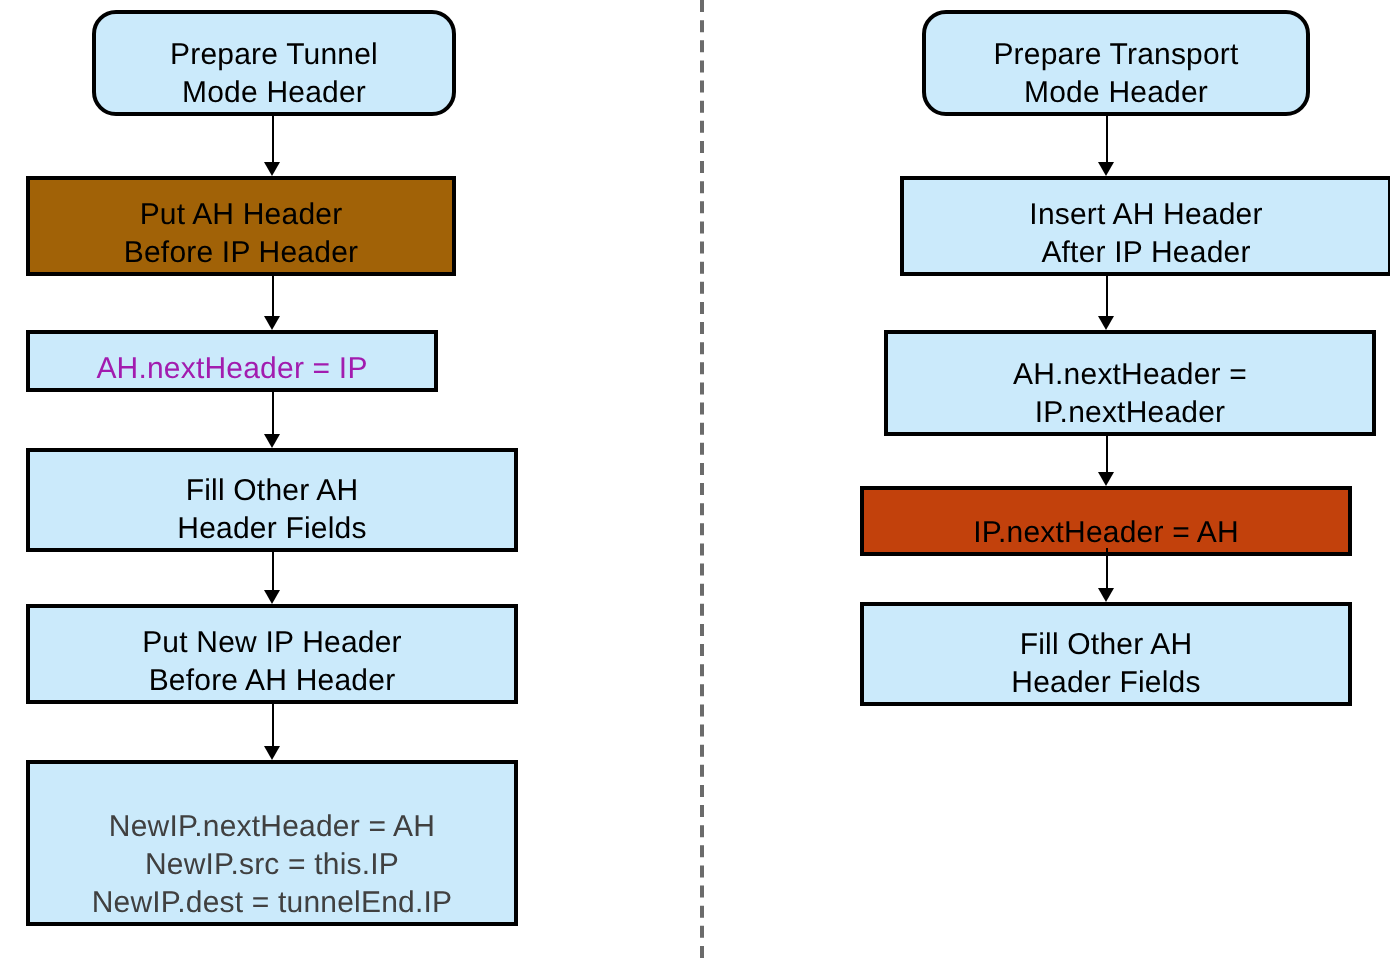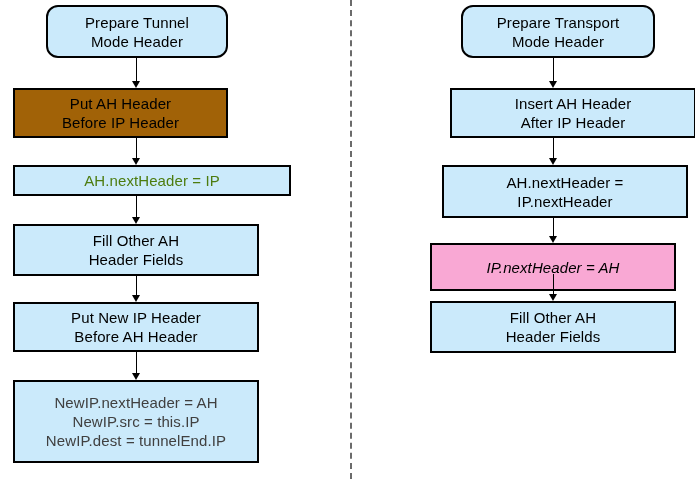--- a/index.html
+++ b/index.html
@@ -24,21 +24,21 @@
     width: 0;
     height: 479px;
     border-left: 2px dashed #6b6b6b;
   }
   .node {
     position: absolute;
     box-sizing: border-box;
     background: #cbeafb;
     border: 2px solid #000000;
     display: flex;
-    align-items: center;
+    align-items: flex-end;
     justify-content: center;
     text-align: center;
     color: #000000;
     font-size: 15px;
     line-height: 19px;
     letter-spacing: 0.1px;
   }
   .node.rounded {
     border-radius: 12px;
   }
@@ -76,21 +76,21 @@
           <span>Prepare Tunnel</span>
           <span>Mode Header</span>
         </div>
       </div>
       <div class="node" style="left: 13px; top: 88px; width: 215px; height: 50px; background: #a16207; border-color: rgb(0, 0, 0); color: rgb(0, 0, 0);">
         <div class="lines">
           <span>Put AH Header</span>
           <span>Before IP Header</span>
         </div>
       </div>
-      <div class="node" style="left: 13px; top: 165px; width: 278px; height: 31px; background: rgb(203, 234, 251); border-color: rgb(0, 0, 0); color: #4d7c0f;">
+      <div class="node" style="left: 13px; top: 165px; width: 206px; height: 31px; background: rgb(203, 234, 251); border-color: rgb(0, 0, 0); color: #a21caf;">
         <div class="lines">
           <span>AH.nextHeader = IP</span>
         </div>
       </div>
       <div class="node" style="left: 13px; top: 224px; width: 246px; height: 52px; background: rgb(203, 234, 251); border-color: rgb(0, 0, 0); color: rgb(0, 0, 0);">
         <div class="lines">
           <span>Fill Other AH</span>
           <span>Header Fields</span>
         </div>
       </div>
@@ -130,21 +130,21 @@
           <span>Insert AH Header</span>
           <span>After IP Header</span>
         </div>
       </div>
       <div class="node" style="left: 430px; top: 165px; width: 246px; height: 53px; background: rgb(203, 234, 251); border-color: rgb(0, 0, 0); color: rgb(0, 0, 0); margin-left: 12px;">
         <div class="lines">
           <span>AH.nextHeader =</span>
           <span>IP.nextHeader</span>
         </div>
       </div>
-      <div class="node" style="left: 430px; top: 243px; width: 246px; height: 48px; background: #f9a8d4; border-color: rgb(0, 0, 0); color: rgb(0, 0, 0); font-style: italic;">
+      <div class="node" style="left: 430px; top: 243px; width: 246px; height: 35px; background: #c2410c; border-color: rgb(0, 0, 0); color: rgb(0, 0, 0);">
         <div class="lines">
           <span>IP.nextHeader = AH</span>
         </div>
       </div>
       <div class="node" style="left: 430px; top: 301px; width: 246px; height: 52px; background: rgb(203, 234, 251); border-color: rgb(0, 0, 0); color: rgb(0, 0, 0);">
         <div class="lines">
           <span>Fill Other AH</span>
           <span>Header Fields</span>
         </div>
       </div>

